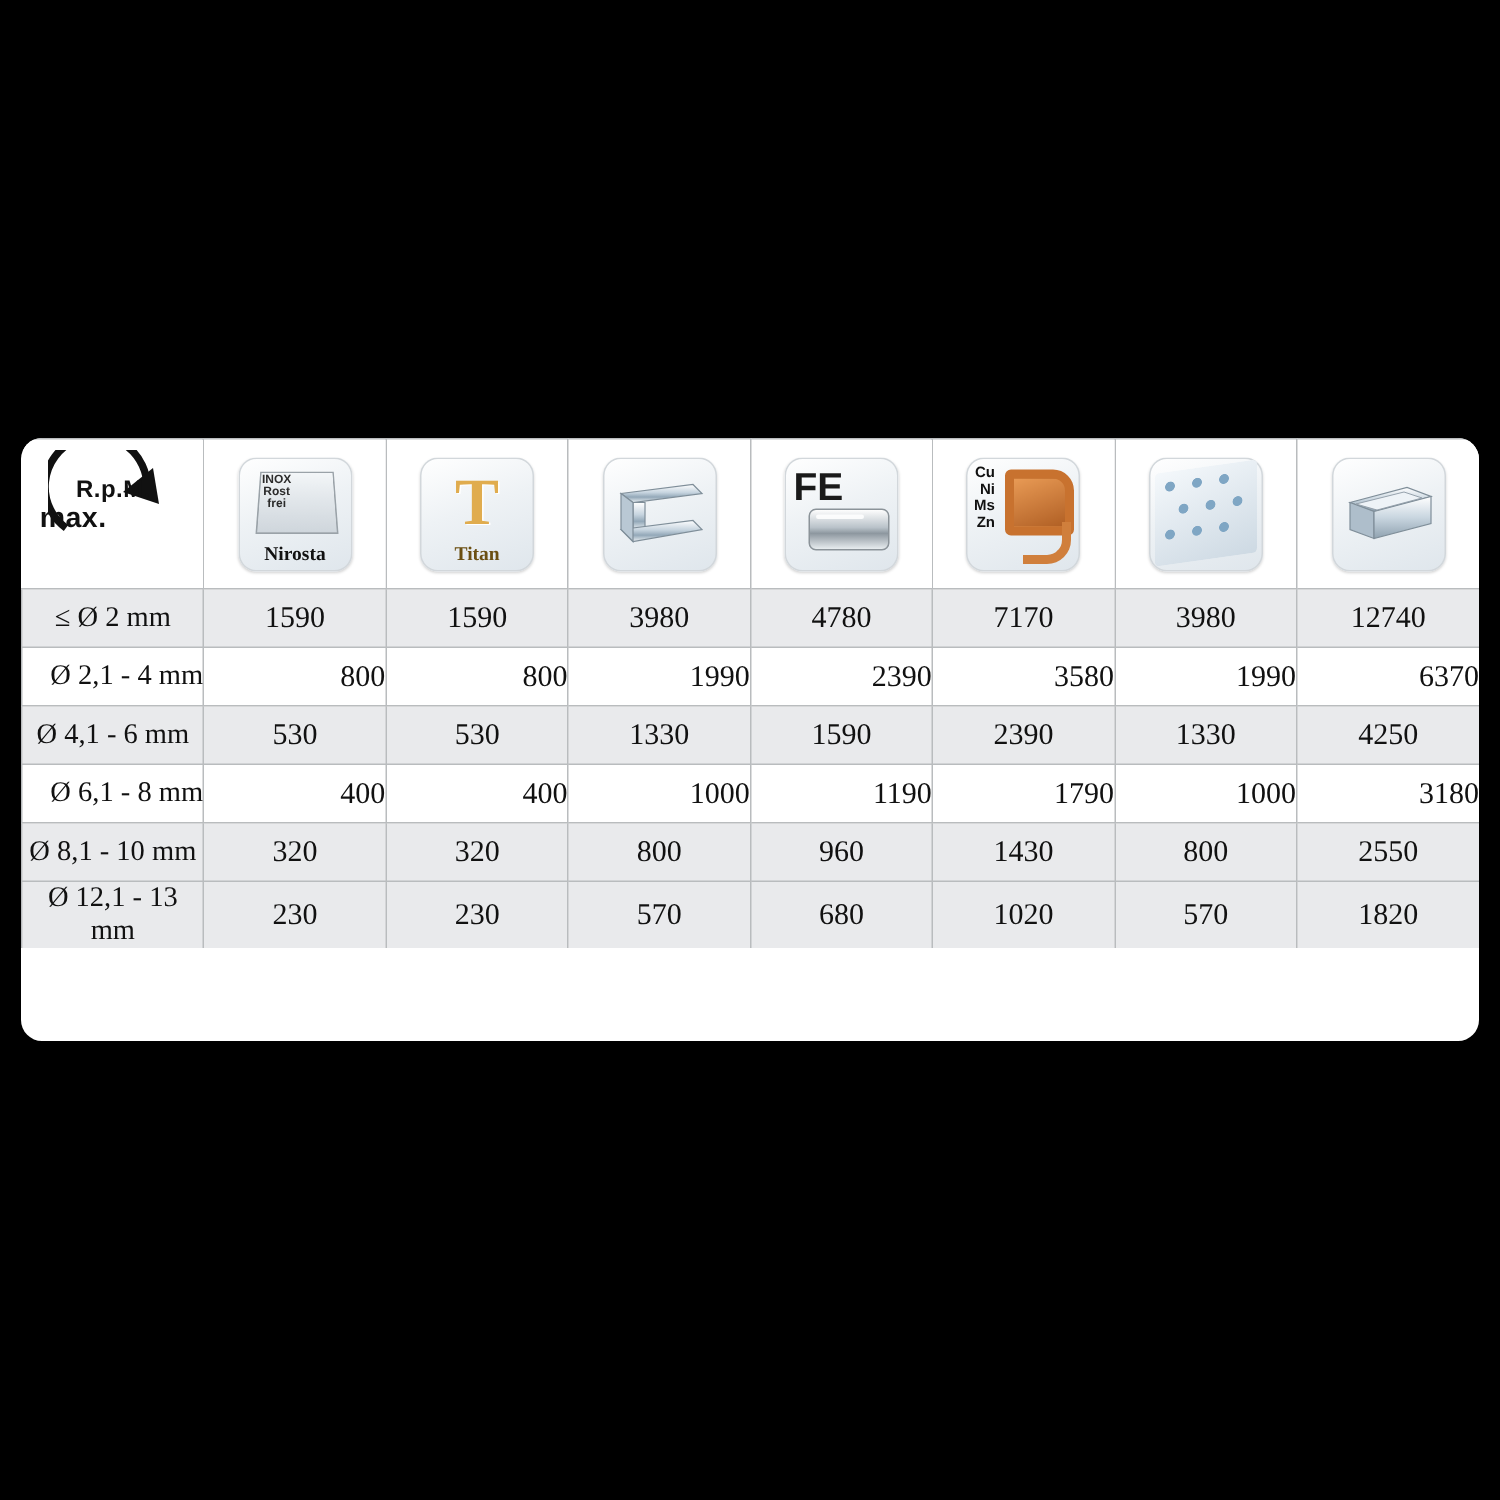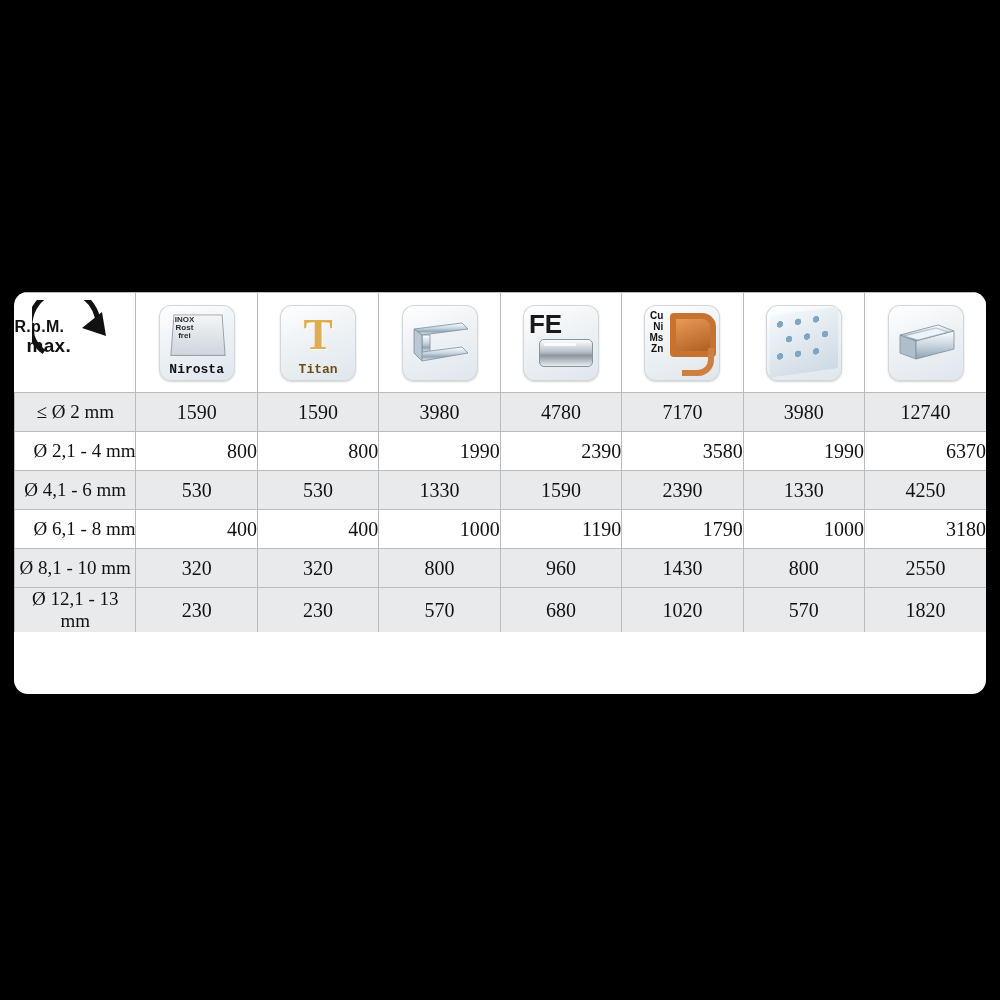--- a/index.html
+++ b/index.html
@@ -70,21 +70,21 @@
     position: relative;
   }
   .rpm-circle {
     width: 86px; height: 86px;
     position: relative;
   }
   .rpm-text {
     position: absolute;
     left: 0; top: 0; width: 86px; height: 86px;
     display: flex; flex-direction: column;
-    align-items: flex-start; justify-content: center;
+    align-items: flex-end; justify-content: center;
     font-size: 16px; font-weight: bold; color: #111;
     letter-spacing: .3px;
     line-height: 1.05;
   }
   .rpm-text .l2 { align-self: flex-start; margin-left: 12px; font-size: 19px;}
 
   
   .nirosta-box {
     position: absolute; left: 13px; top: 8px;
     width: 50px; height: 40px;
@@ -96,21 +96,21 @@
     position:absolute; left: 16px; top: 11px;
     font-size: 8px; line-height: 8px; color:#2b2b2b; font-weight:bold;
     text-align:center;
   }
   .tile-label {
     position: absolute;
     left: 0; right: 0; bottom: 4px;
     text-align: center;
     font-size: 13px;
     color: #111;
-    font-family: Liberation Mono, monospace;
+    font-family: Liberation Serif, serif;
   }
   .tile-label.tan { color: #6b4f12; }
 
   
   .titan-T {
     position: absolute;
     left: 0; right: 0; top: 4px;
     text-align: center;
     font-size: 44px;
     font-weight: bold;

